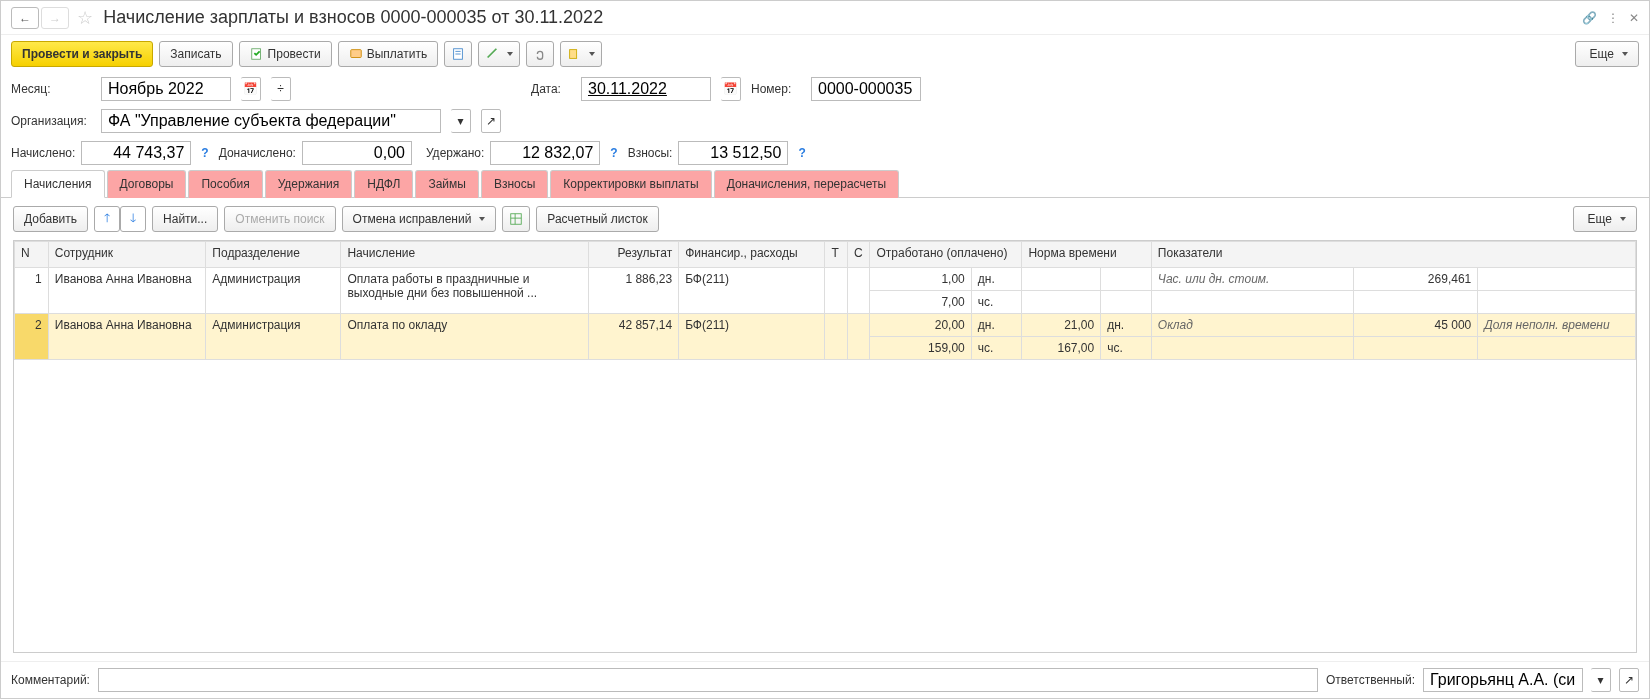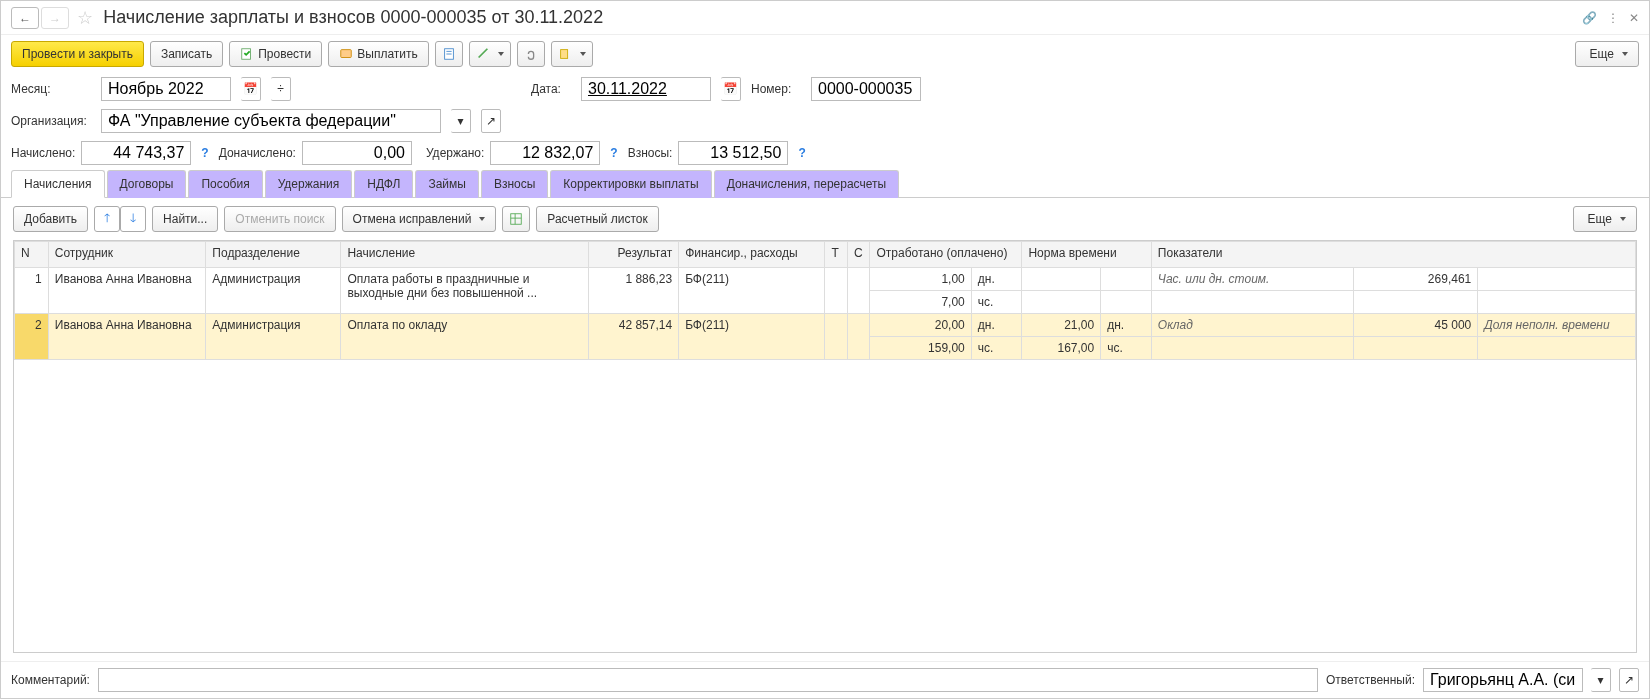--- a/index.html
+++ b/index.html
@@ -7,41 +7,41 @@
 .window { border: 1px solid #ccc; width: 1650px; height: 699px; display: flex; flex-direction: column; }
 .titlebar { display: flex; align-items: center; padding: 4px 10px; height: 34px; border-bottom: 1px solid #eee; }
 .nav-btn { width: 28px; height: 22px; border: 1px solid #bbb; background: #fff; border-radius: 3px; display: flex; align-items: center; justify-content: center; cursor: pointer; margin-right: 2px; color:#555; }
 .nav-btn.disabled { color: #ccc; border-color: #ddd; }
 .star-icon { color: #ccc; font-size: 18px; margin: 0 6px; }
 .title-text { font-size: 18px; margin-left: 4px; }
 .titlebar-right { margin-left: auto; display: flex; gap: 10px; align-items: center; color: #888; }
 
 .toolbar { display: flex; align-items: center; padding: 6px 10px; gap: 6px; }
 .btn { border: 1px solid #aaa; background: linear-gradient(#fff,#eee); border-radius: 3px; padding: 4px 10px; height: 26px; display: flex; align-items: center; gap: 4px; cursor: pointer; font-size: 12px; }
-.btn.yellow { background: linear-gradient(#ffe94a,#f6d000); border-color: #c8a800; font-weight: normal; }
+.btn.yellow { background: linear-gradient(#ffe94a,#f6d000); border-color: #c8a800; font-weight: bold; }
 .btn.icon-only { padding: 4px 6px; }
 .btn.disabled { color: #aaa; cursor: default; }
 .btn.more { margin-left: auto; padding-left: 14px; }
 .dropdown-caret::after { content: ""; display:inline-block; margin-left:4px; border-left:3px solid transparent; border-right:3px solid transparent; border-top:4px solid #555; }
 
 .form-row { display: flex; align-items: center; padding: 4px 10px; gap: 10px; }
 .label { min-width: 80px; }
 .input { border: 1px solid #bbb; background: #fff; padding: 3px 6px; height: 24px; font-size: 16px; }
 .input.month { width: 130px; }
 .input.date { width: 130px; text-decoration: underline; }
 .input.org { width: 340px; }
 .input.bigquad { width: 110px; text-align:right; }
 .small-icon-btn { width: 20px; height: 24px; border: 1px solid #bbb; background: #fff; display: flex; align-items: center; justify-content: center; cursor: pointer; border-radius: 2px; }
 .adj-btn { border-left:none; }
 .q-mark { color: #2a7de1; font-weight: bold; margin: 0 4px; }
 
 .totals-row { display: flex; align-items: center; padding: 4px 10px; gap: 6px; }
 
 .tabs { display: flex; padding: 0 10px; border-bottom: 1px solid #ccc; }
-.tab { padding: 6px 12px; border: 1px solid #ccc; border-bottom: none; background: #c4b5fd; cursor: pointer; margin-right: 2px; border-radius: 3px 3px 0 0; position: relative; top: 1px; }
+.tab { padding: 6px 12px; border: 1px solid #ccc; border-bottom: none; background: #fca5a5; cursor: pointer; margin-right: 2px; border-radius: 3px 3px 0 0; position: relative; top: 1px; }
 .tab.active { background: #fff; border-bottom: 1px solid #fff; }
 
 .subtoolbar { display: flex; align-items: center; padding: 8px 12px; gap: 6px; }
 .arrow-btn { width: 26px; height: 26px; border: 1px solid #aaa; background: #fff; display: flex; align-items: center; justify-content: center; color: #2a7de1; cursor: pointer; border-radius: 3px; }
 
 .grid-wrap { flex: 1; margin: 0 12px 8px 12px; border: 1px solid #ccc; overflow: auto; position: relative; }
 .grid { width: 100%; border-collapse: collapse; table-layout: fixed; }
 .grid th, .grid td { border: 1px solid #ddd; padding: 4px 6px; text-align: left; vertical-align: top; font-size: 12px; }
 .grid th { background: #f4f4f4; font-weight: normal; height: 26px; }
 .grid td.num { text-align: right; }

